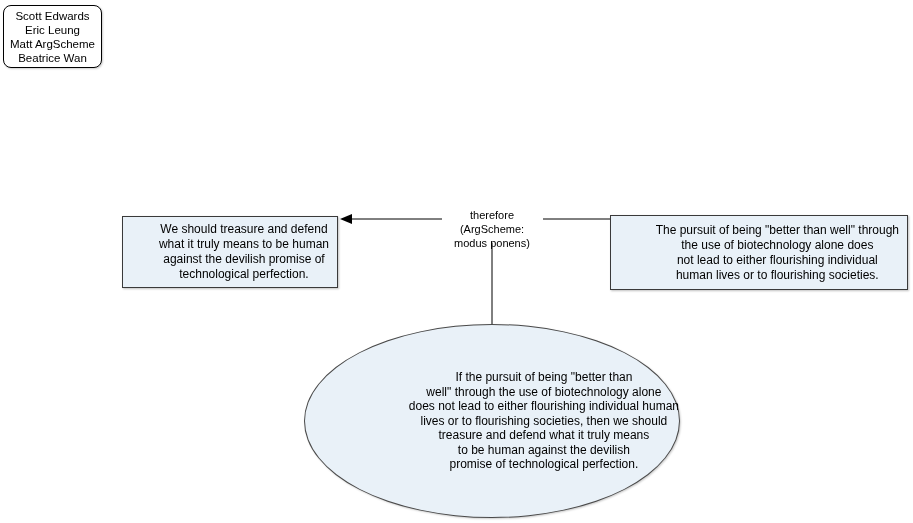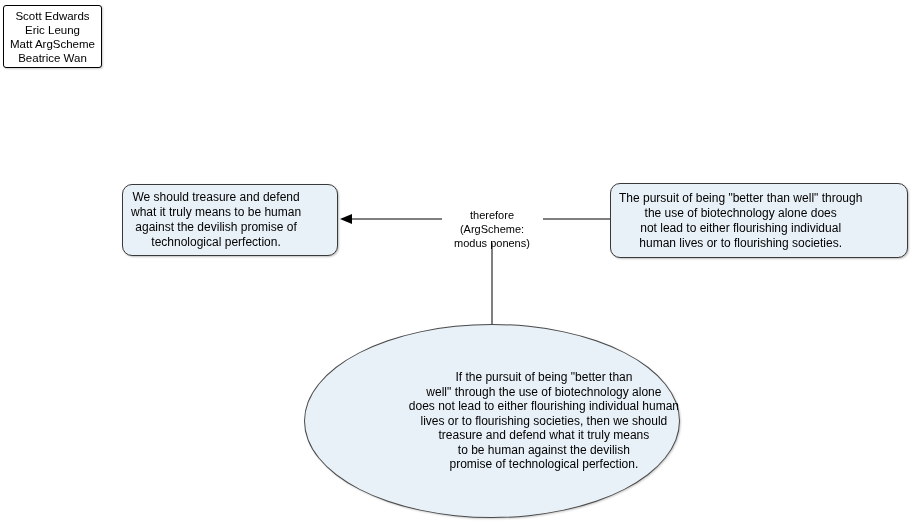--- a/index.html
+++ b/index.html
@@ -13,42 +13,43 @@
     width: 913px;
     height: 523px;
     background: #ffffff;
     overflow: hidden;
   }
   .node {
     position: absolute;
     box-sizing: border-box;
     border: 1px solid #3a3a3a;
     background: #e9f1f8;
-    border-radius: 10px;
+    border-radius: 0;
     display: flex;
     align-items: center;
-    justify-content: flex-start;
+    justify-content: flex-end;
     text-align: center;
     font-size: 12px;
     line-height: 15px;
     color: #000000;
     white-space: pre-line;
     padding: 4px 8px;
     box-shadow: 1px 1px 2px rgba(0,0,0,0.25);
+    margin-top: 32px;
   }
   #participants-box {
     position: absolute;
     left: 3px;
     top: 5px;
     width: 99px;
     height: 63px;
     box-sizing: border-box;
     border: 1px solid #000000;
     background: #ffffff;
-    border-radius: 3px;
+    border-radius: 8px;
     display: flex;
     flex-direction: column;
     align-items: center;
     justify-content: center;
     font-size: 11.5px;
     line-height: 14px;
     color: #000000;
     box-shadow: 1px 1px 2px rgba(0,0,0,0.2);
   }
   #conclusion-box {

